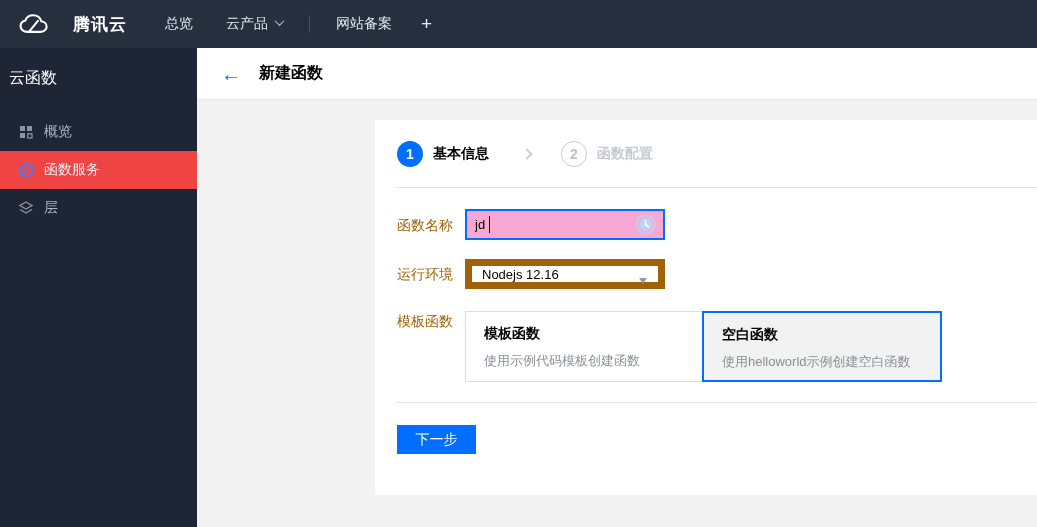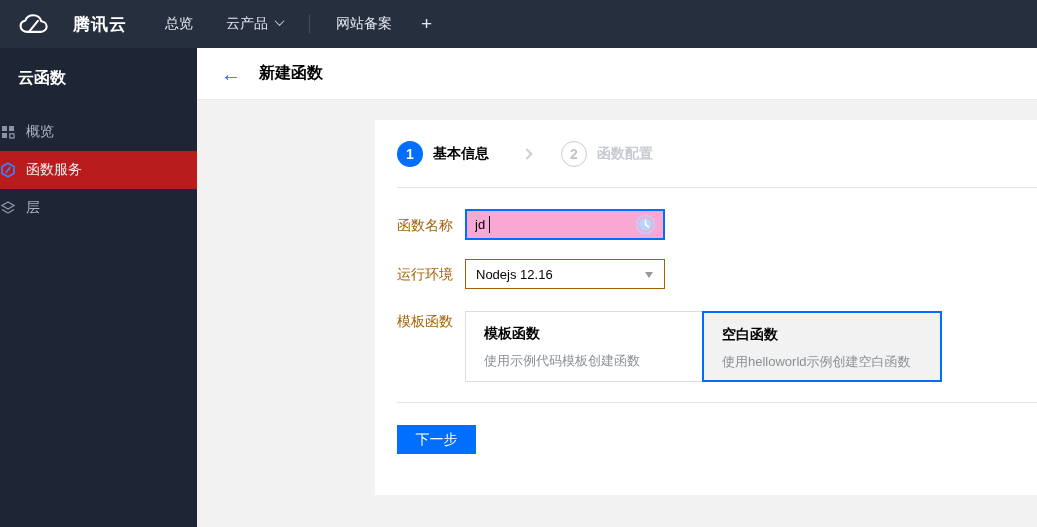--- a/index.html
+++ b/index.html
@@ -30,29 +30,29 @@
   .nav-divider { width:1px; height:18px; background:#475061; margin-left:26px; }
   .nav-beian { margin-left:26px; }
   .nav-plus { margin-left:29px; font-size:19px; font-weight:400; color:#e3e7ee; }
 
   
   .sidebar {
     position:absolute; top:48px; left:0; bottom:0; width:197px;
     background:#1e2534; z-index:20;
   }
   .sidebar-title {
-    color:#ffffff; font-size:16px; font-weight:bold;
-    padding:20px 18px 24px 18px;
+    color:#ffffff; font-size:16px; font-weight:normal;
+    padding:20px 18px 24px 9px;
   }
   .side-item {
-    height:38px; display:flex; align-items:center; 
+    height:38px; display:flex; align-items:center; padding-left:18px;
     color:#adb4c2; font-size:14px; cursor:pointer;
   }
   .side-item .s-icon { width:16px; height:16px; margin-right:10px; display:flex; align-items:center; justify-content:center; }
-  .side-item.active { background:#b91c1c; color:#eef1f6; }
+  .side-item.active { background:#ef4444; color:#eef1f6; }
 
   
   .page-header {
     position:absolute; top:48px; left:197px; right:0; height:52px;
     background:#ffffff; border-bottom:1px solid #e8e8e8;
     display:flex; align-items:center; z-index:10;
   }
   .back-btn {
     margin-left:24px; color:#006eff; font-size:20px; line-height:1;
     background:none; border:none; cursor:pointer; font-family:inherit;
@@ -93,22 +93,22 @@
   .text-input {
     width:200px; height:31px; border:2px solid #006eff; background:#f9a8d4;
     padding:0 32px 0 8px; font-size:13px; color:#000; outline:none; font-family:inherit;
   }
   .text-cursor { position:absolute; left:24px; top:7px; width:1px; height:17px; background:#000; }
   .clock-icon { position:absolute; right:9px; top:5px; width:21px; height:21px; }
 
   .helper { margin-top:9px; font-size:12.5px; color:#8a8f96; white-space:nowrap; }
 
   .select-box {
-    position:relative; width:200px; height:30px; border:1px solid #a16207; background:#fff;
-    display:flex; align-items:center; padding:0 10px; cursor:pointer;
+    position:relative; width:200px; height:30px; border:7px solid #a16207; background:#fff;
+    display:flex; align-items:flex-end; padding:0 10px; cursor:pointer;
   }
   .select-value { font-size:13px; color:#000; }
   .select-caret {
     position:absolute; right:11px; top:12px;
     border-left:4.5px solid transparent; border-right:4.5px solid transparent; border-top:6px solid #97999c;
   }
 
   .method-cards { display:flex; }
   .method-card {
     width:238px; height:71px; border:1px solid #dddddd; background:#ffffff;

